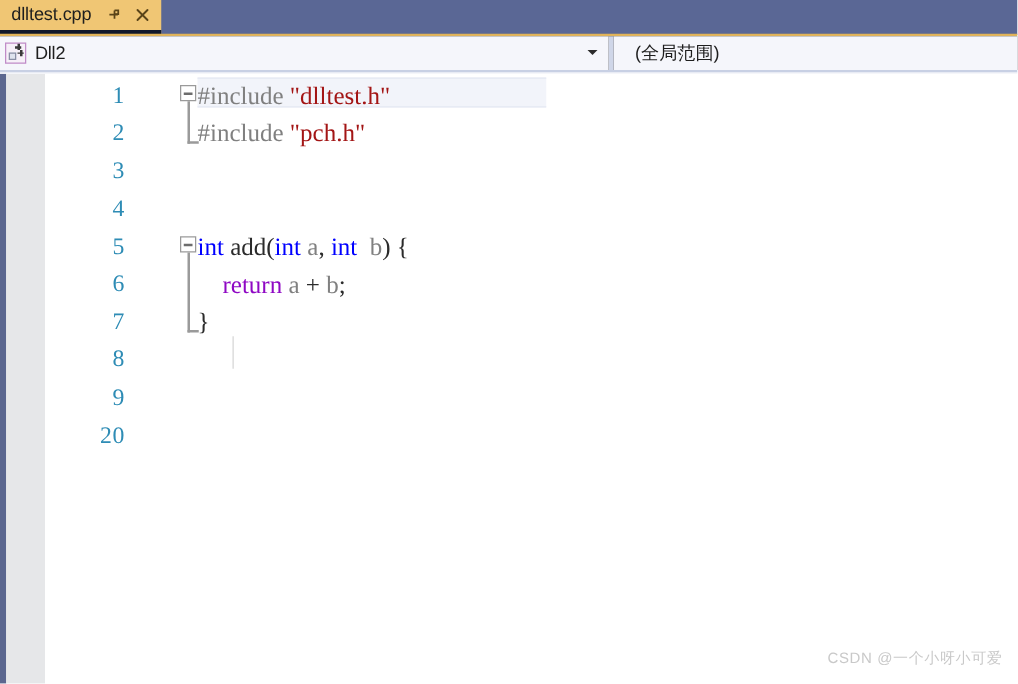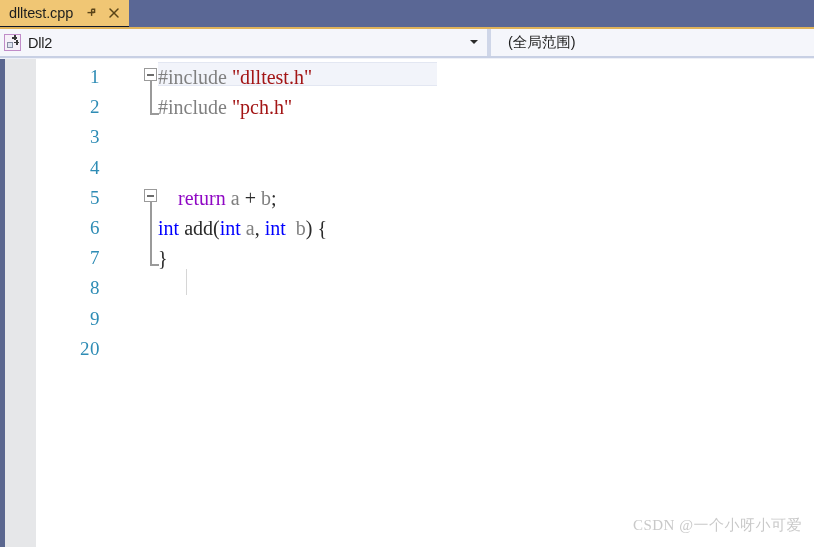--- a/index.html
+++ b/index.html
@@ -32,21 +32,21 @@
   .tab {
     position: absolute;
     left: 0; top: 0;
     height: 28px;
     background: #f0c674;
     display: flex;
     align-items: center;
     padding: 0 8px 0 9px;
     box-sizing: border-box;
     cursor: pointer;
-    border-bottom: 2px solid #0f172a;
+    border-bottom: 4px solid #0f172a;
   }
   .tab-title {
     font-family: "Liberation Sans", sans-serif;
     font-size: 14.5px;
     color: #1e1e1e;
     letter-spacing: -0.1px;
     white-space: nowrap;
   }
   .tab-pin {
     margin-left: 11px;
@@ -271,22 +271,22 @@
   .tk-fn    { color: #2b2b2b; }
   .tk-var   { color: #808080; }
   .tk-op    { color: #2b2b2b; }
   .tk-punct { color: #2b2b2b; }
 
   
   .watermark {
     position: absolute;
     right: 12px;
     bottom: 12px;
-    font-family: Liberation Serif, serif;
-    font-size: 15px;
+    font-family: Liberation Sans, sans-serif;
+    font-size: 12px;
     color: #c9c9c9;
     letter-spacing: 0.5px;
     white-space: nowrap;
     user-select: none;
   }
 </style>
 </head>
 <body>
 
 <div id="app">
@@ -367,22 +367,22 @@
         <div class="fold-foot" style="left:5.5px; top:202px; width:9px;"></div>
       </div>
 
       <div class="indent-guide" style="position:absolute; left:150px; top:210px; height:26px;"></div>
 
       <div class="codelines" id="codelines">
           <div class="cline"><span class="tk-pp">#include</span><span> </span><span class="tk-str">"dlltest.h"</span></div>
           <div class="cline"><span class="tk-pp">#include</span><span> </span><span class="tk-str">"pch.h"</span></div>
           <div class="cline">&nbsp;</div>
           <div class="cline">&nbsp;</div>
+          <div class="cline"><span class="tk-kw">int</span><span> </span><span class="tk-fn">add</span><span class="tk-punct">(</span><span class="tk-kw">int</span><span> </span><span class="tk-var">a</span><span class="tk-punct">, </span><span class="tk-kw">int</span><span>  </span><span class="tk-var">b</span><span class="tk-punct">) {</span></div>
           <div class="cline"><span>    </span><span class="tk-ctrl">return</span><span> </span><span class="tk-var">a</span><span> </span><span class="tk-op">+</span><span> </span><span class="tk-var">b</span><span class="tk-punct">;</span></div>
-          <div class="cline"><span class="tk-kw">int</span><span> </span><span class="tk-fn">add</span><span class="tk-punct">(</span><span class="tk-kw">int</span><span> </span><span class="tk-var">a</span><span class="tk-punct">, </span><span class="tk-kw">int</span><span>  </span><span class="tk-var">b</span><span class="tk-punct">) {</span></div>
           <div class="cline"><span class="tk-punct">}</span></div>
           <div class="cline">&nbsp;</div>
           <div class="cline">&nbsp;</div>
           <div class="cline">&nbsp;</div>
           <div class="cline">&nbsp;</div>
         </div>
     </div>
 
     <div class="watermark">CSDN @一个小呀小可爱</div>
   </div>

